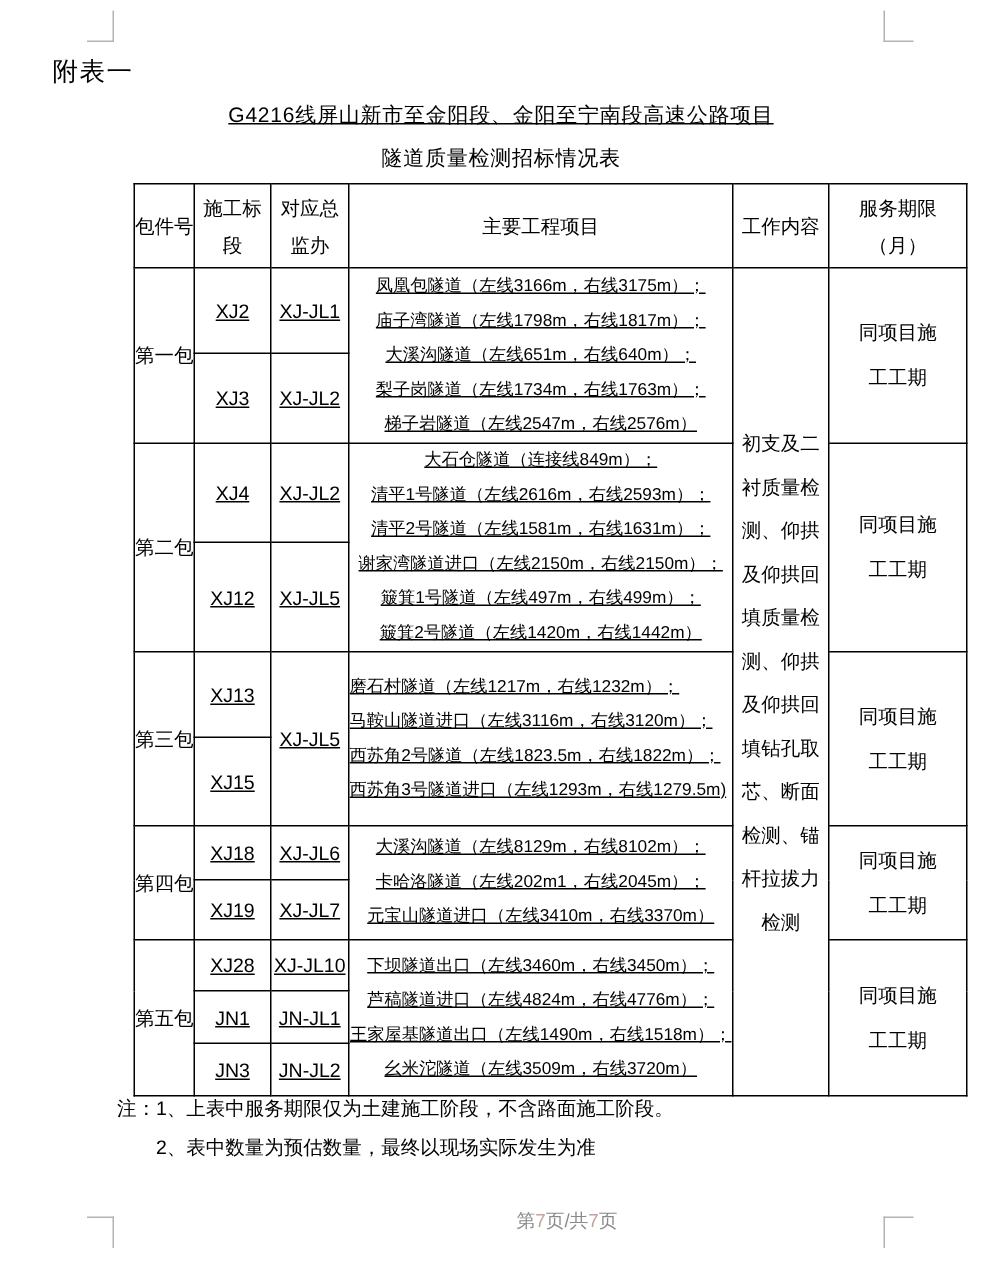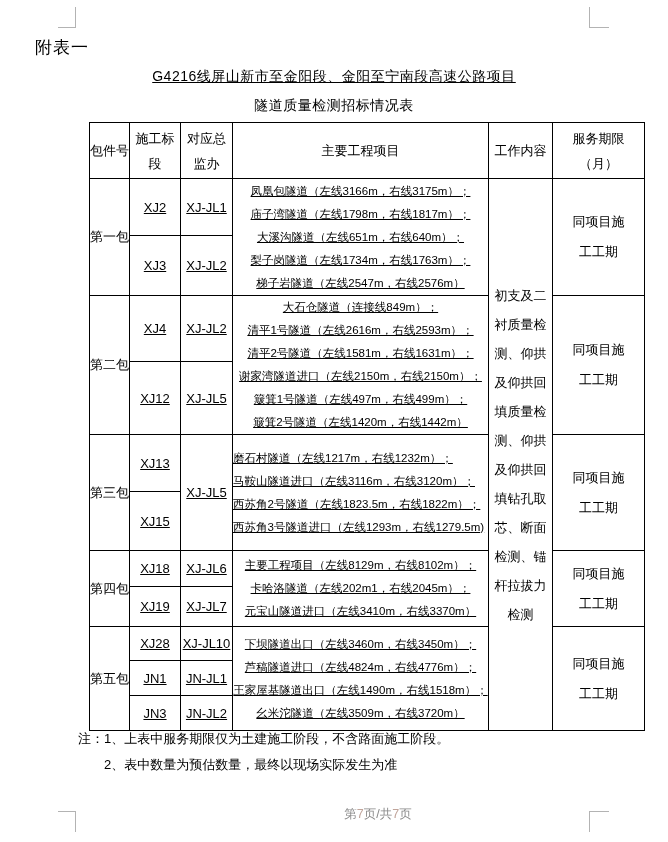--- a/index.html
+++ b/index.html
@@ -185,21 +185,21 @@
   </tr>
   <tr class="r-p3b">
     <td class="code">XJ15</td>
   </tr>
 
   <tr class="r-p4a">
     <td class="pkg-name" rowspan="2">第四包</td>
     <td class="code">XJ18</td>
     <td class="code">XJ-JL6</td>
     <td class="projects" rowspan="2">
-      <div class="proj-line">主要工程项目（左线8129m，右线8102m）；</div>
+      <div class="proj-line">大溪沟隧道（左线8129m，右线8102m）；</div>
       <div class="proj-line">卡哈洛隧道（左线202m1，右线2045m）；</div>
       <div class="proj-line">元宝山隧道进口（左线3410m，右线3370m）</div>
     </td>
     <td class="service" rowspan="2">
       <span class="svc-inner">同项目施工工期</span>
     </td>
   </tr>
   <tr class="r-p4b">
     <td class="code">XJ19</td>
     <td class="code">XJ-JL7</td>

